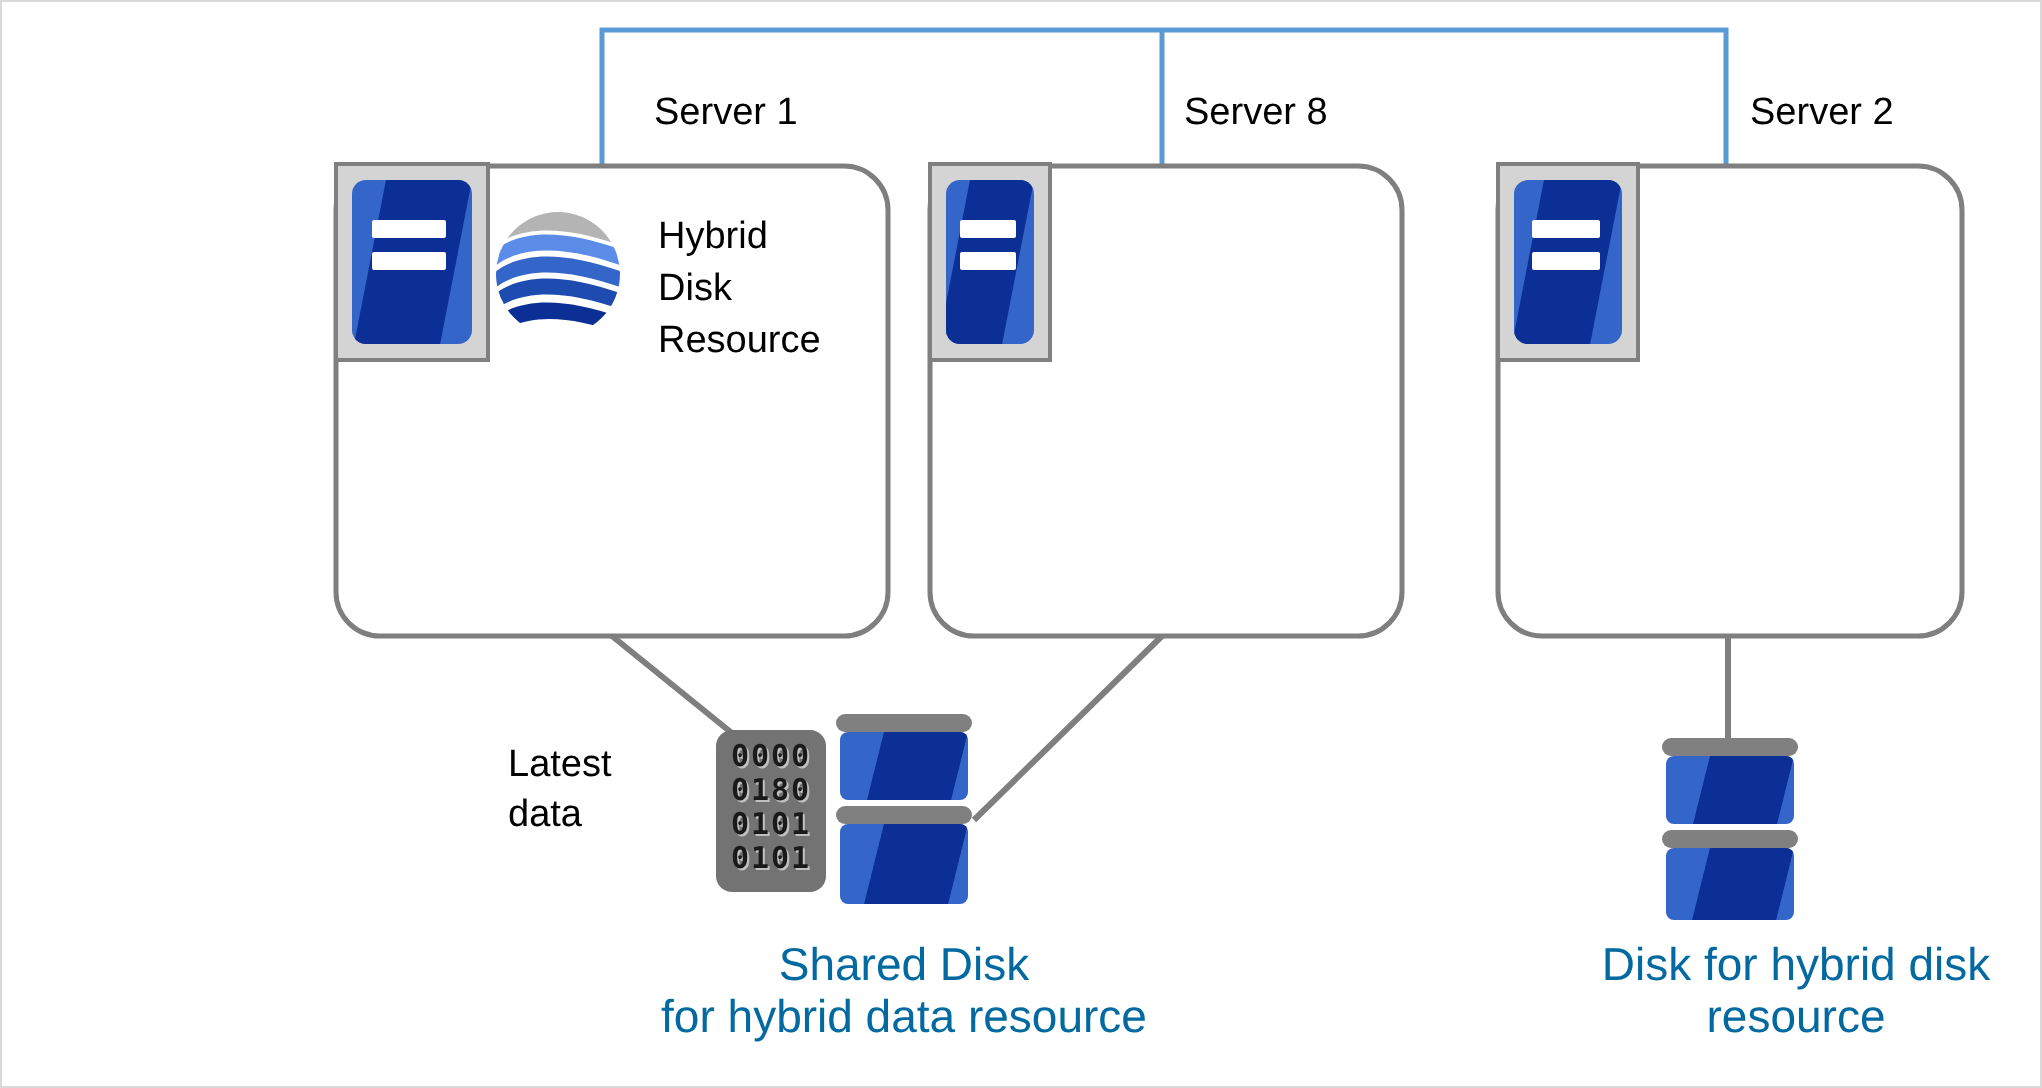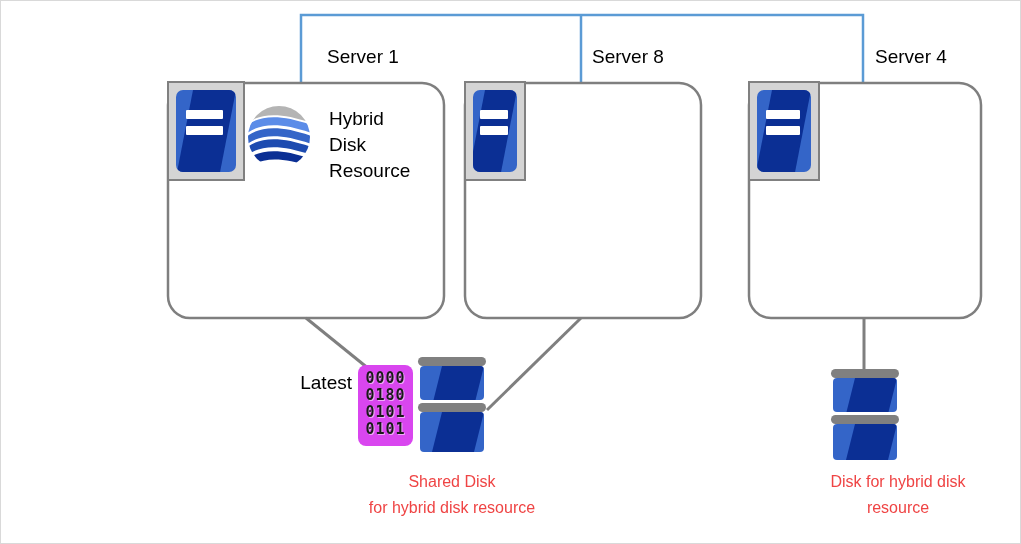--- a/index.html
+++ b/index.html
@@ -39,27 +39,27 @@
     font-size: 19px;
     color: #000000;
     line-height: 26px;
     white-space: nowrap;
   }
   .latest-text {
     position: absolute;
     font-size: 19px;
     color: #000000;
     line-height: 25px;
-    text-align: right;
+    text-align: left;
     white-space: nowrap;
   }
   .caption {
     position: absolute;
-    font-size: 16px;
-    color: #ef4444;
+    font-size: 23px;
+    color: #0369a1;
     line-height: 26px;
     text-align: center;
   }
   
   .srv-icon {
     position: absolute;
     background: #d4d4d4;
     border: 2px solid #808080;
     box-sizing: border-box;
   }
@@ -119,21 +119,21 @@
     top: 0;
     bottom: 0;
     width: 66%;
     background: #0b2f94;
     transform: skewX(-14deg);
     transform-origin: top right;
   }
   
   .binary {
     position: absolute;
-    background: #d946ef;
+    background: #737373;
     border-radius: 8px;
     font-family: "DejaVu Sans Mono", monospace;
     font-weight: bold;
     font-size: 15px;
     color: #1a1a1a;
     line-height: 17px;
     letter-spacing: 1px;
     text-align: center;
     padding-top: 5px;
     box-sizing: border-box;
@@ -156,21 +156,21 @@
     <rect x="464" y="82" width="236" height="235" rx="22" ry="22" fill="#ffffff" stroke="#7f7f7f" stroke-width="2.5"></rect>
     <rect x="748" y="82" width="232" height="235" rx="22" ry="22" fill="#ffffff" stroke="#7f7f7f" stroke-width="2.5"></rect>
 
     <line x1="305" y1="317" x2="368" y2="368" stroke="#7f7f7f" stroke-width="3"></line>
     <line x1="580" y1="317" x2="486" y2="409" stroke="#7f7f7f" stroke-width="3"></line>
     <line x1="863" y1="317" x2="863" y2="370" stroke="#7f7f7f" stroke-width="3"></line>
   </svg>
 
   <div class="srv-label" style="left:326px; top:45px;">Server 1</div>
   <div class="srv-label" style="left:591px; top:45px;">Server 8</div>
-  <div class="srv-label" style="left:874px; top:45px;">Server 4</div>
+  <div class="srv-label" style="left:874px; top:45px;">Server 2</div>
 
   <div class="srv-icon" style="left:166px; top:80px; width:78px; height:100px;">
     <div class="srv-icon-inner">
       <div class="srv-icon-shade"></div>
       <div class="srv-bar b1"></div>
       <div class="srv-bar b2"></div>
     </div>
   </div>
   <div class="srv-icon" style="left:463px; top:80px; width:62px; height:100px;">
     <div class="srv-icon-inner">
@@ -204,20 +204,21 @@
   </svg>
 
   <div class="hdr-text" style="left:328px; top:105px;">
     <div>Hybrid</div>
     <div>Disk</div>
     <div>Resource</div>
   </div>
 
   <div class="latest-text" style="left:253px; top:369px; width:98px;">
     <div>Latest</div>
+    <div>data</div>
   </div>
 
   <div class="binary" style="left:357px; top:364px; width:55px; height:81px;">
     <div>0000</div>
     <div>0180</div>
     <div>0101</div>
     <div>0101</div>
   </div>
 
   <div class="disk" style="left:417px; top:356px; width:68px; height:96px;">
@@ -237,21 +238,21 @@
       <div class="disk-shade"></div>
     </div>
     <div class="disk-bar" style="top:46px;"></div>
     <div class="disk-body" style="top:55px; height:36px;">
       <div class="disk-shade"></div>
     </div>
   </div>
 
   <div class="caption" style="left:311px; top:468px; width:280px;">
     <div>Shared Disk</div>
-    <div>for hybrid disk resource</div>
+    <div>for hybrid data resource</div>
   </div>
 
   <div class="caption" style="left:777px; top:468px; width:240px;">
     <div>Disk for hybrid disk</div>
     <div>resource</div>
   </div>
 
 </div>
 
 </body></html>

